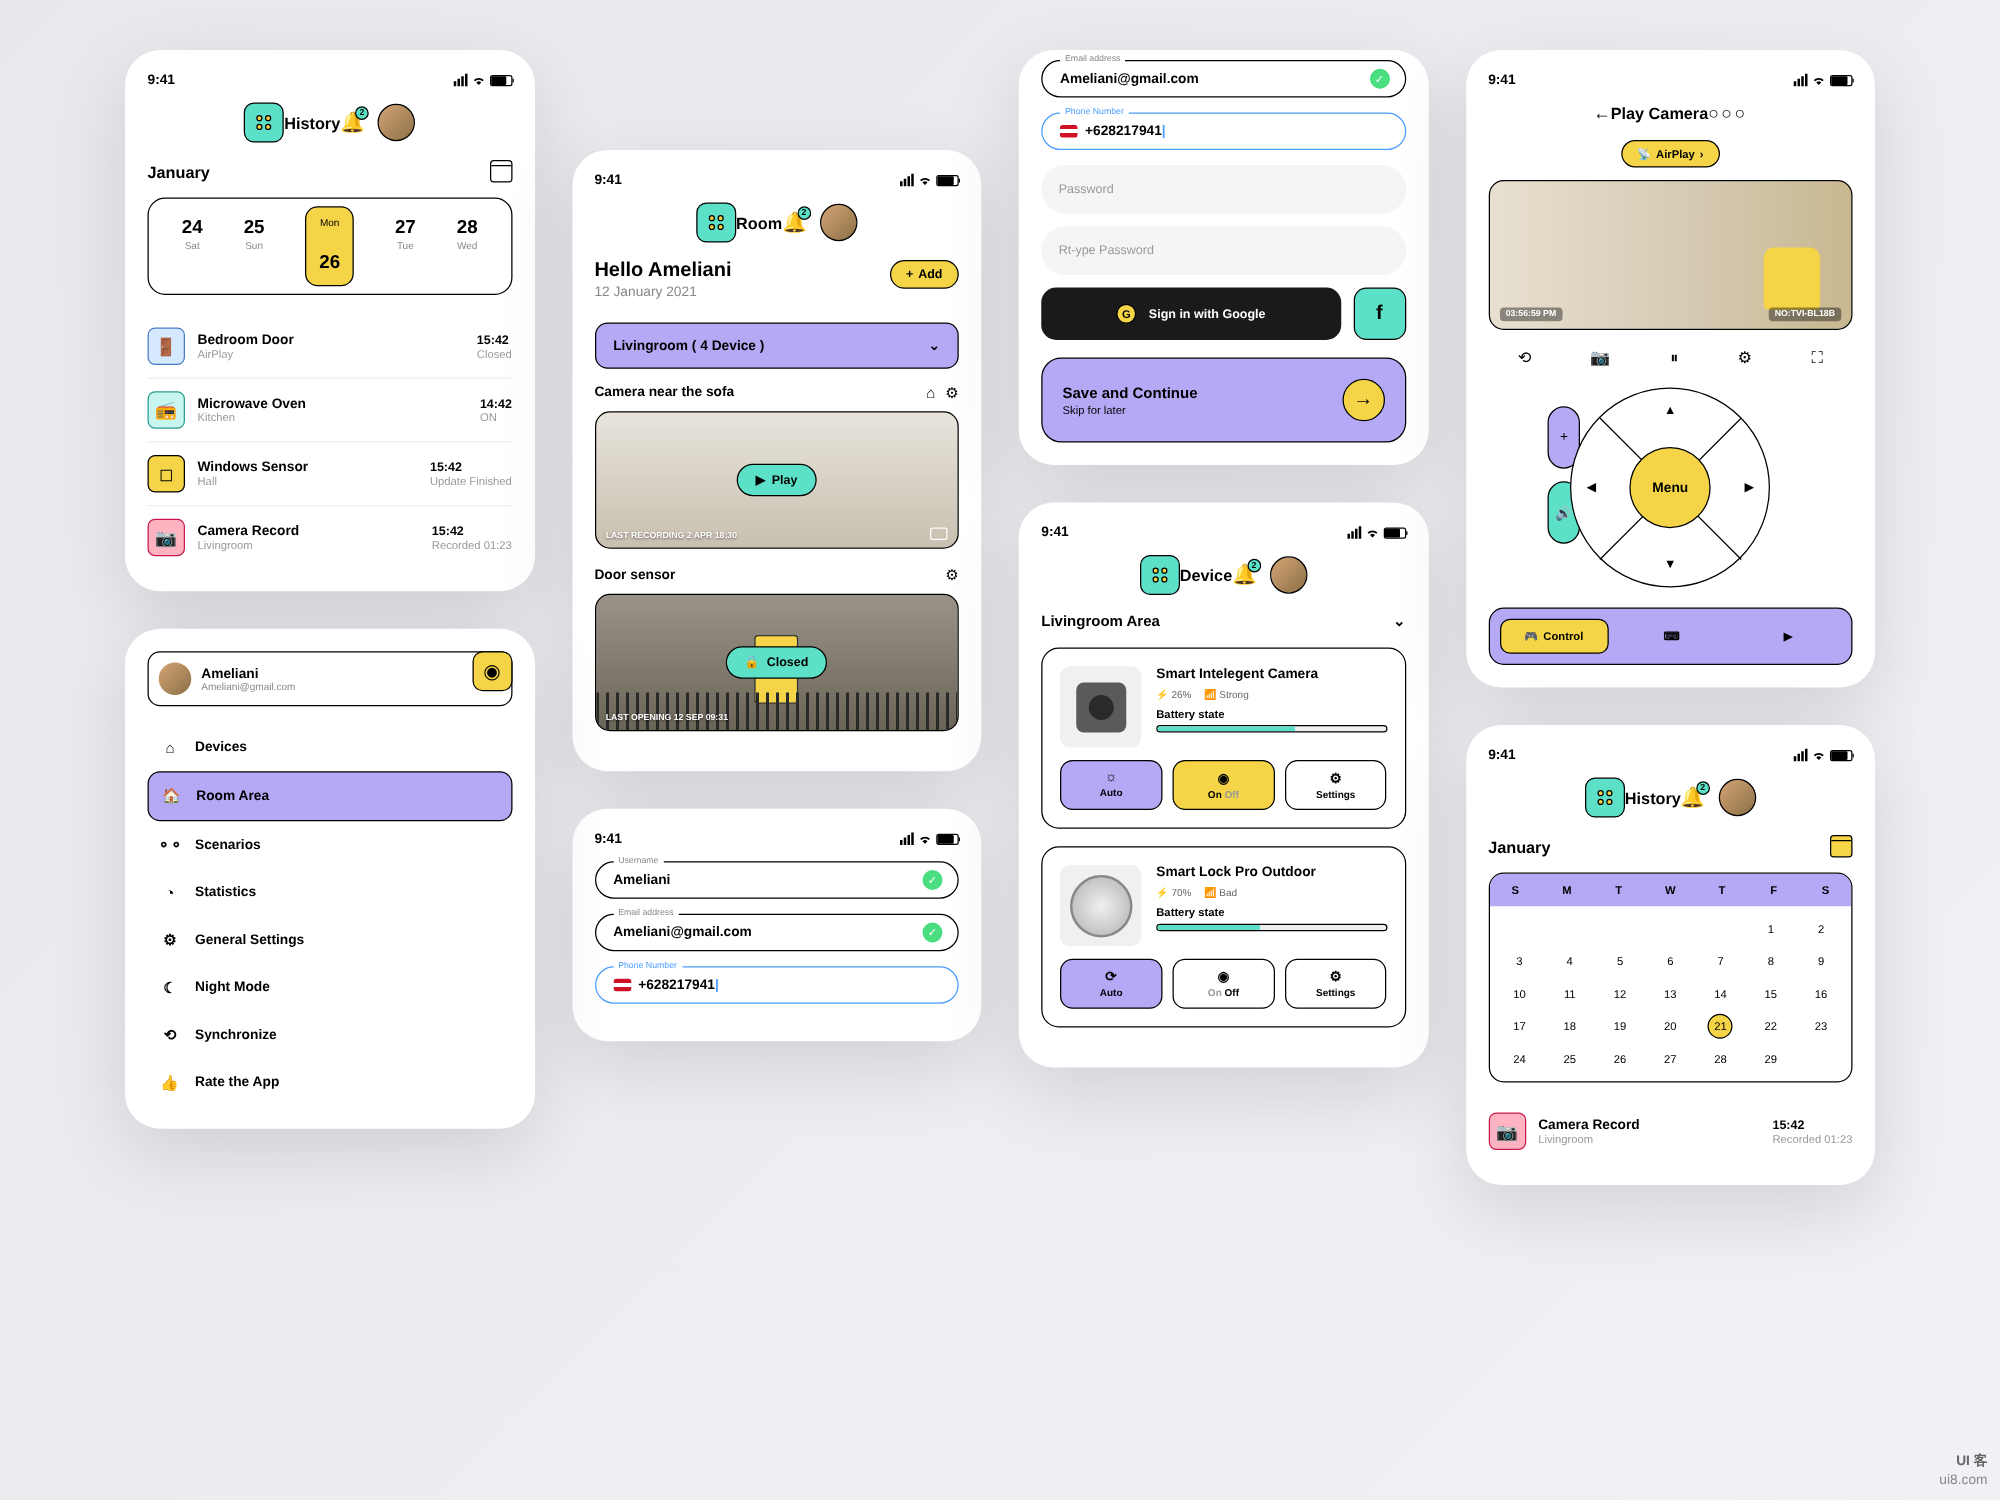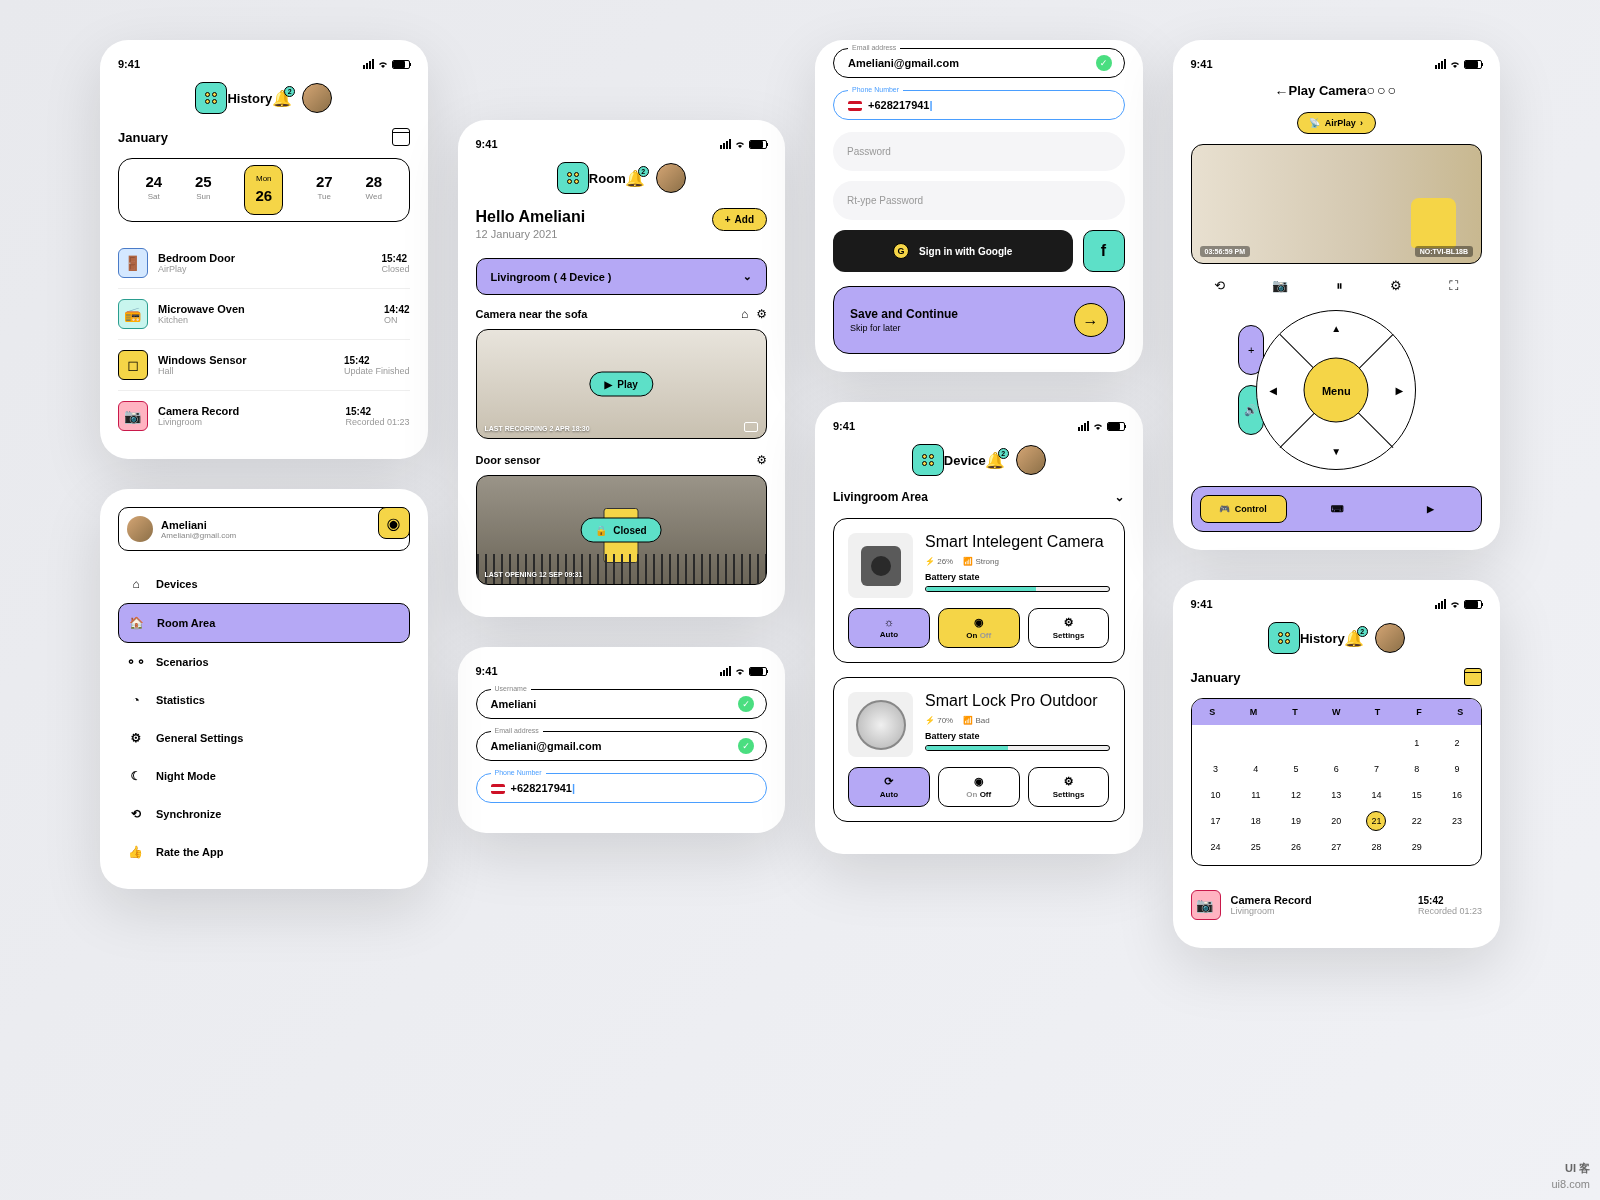--- a/index.html
+++ b/index.html
@@ -26,21 +26,21 @@
 .avatar{width:30px;height:30px;border-radius:50%;background:linear-gradient(135deg,#d4a574,#8b6f47);border:1px solid #000}
 .month-row{display:flex;justify-content:space-between;align-items:center;margin-bottom:12px}
 .month{font-size:13px;font-weight:700}
 .cal-icon{width:18px;height:18px;border:1.5px solid #000;border-radius:3px;position:relative}
 .cal-icon::before{content:'';position:absolute;top:3px;left:0;right:0;height:1px;background:#000}
 .week-card{border:1.5px solid #000;border-radius:14px;padding:14px 10px;display:flex;justify-content:space-around;margin-bottom:16px}
 .day{text-align:center;font-size:10px}
 .day-num{font-size:15px;font-weight:600;margin-bottom:2px}
 .day-name{font-size:8px;color:#888}
 .day.active{background:#f5d547;border:1.5px solid #000;border-radius:10px;padding:8px 10px;margin:-8px 0}
-.day.active .day-name{color:#000;font-size:8px;margin-bottom:4px}
+.day.active .day-name{color:#000;font-size:8px;margin-bottom:18px}
 .list-item{display:flex;align-items:center;gap:10px;padding:10px 0;border-bottom:1px solid #eee}
 .list-icon{width:30px;height:30px;border-radius:6px;display:flex;align-items:center;justify-content:center;font-size:14px;flex-shrink:0}
 .icon-blue{background:#d4e8ff;border:1.5px solid #4a7bc8}
 .icon-teal{background:#c8f5ee;border:1.5px solid #2a9d8f}
 .icon-yellow{background:#f5d547;border:1.5px solid #000}
 .icon-pink{background:#ffb3c1;border:1.5px solid #c9184a}
 .list-content{flex:1}
 .list-title{font-size:11px;font-weight:700}
 .list-sub{font-size:9px;color:#999}
 .list-right{text-align:left}
@@ -81,21 +81,21 @@
 .fb-btn{width:42px;height:42px;background:#5de0c8;border:1.5px solid #000;border-radius:10px;display:flex;align-items:center;justify-content:center;font-weight:700}
 .social-row{display:flex;gap:10px;margin-bottom:14px}
 .save-card{background:#b5a8f5;border:1.5px solid #000;border-radius:16px;padding:16px;display:flex;justify-content:space-between;align-items:center}
 .save-title{font-size:12px;font-weight:700;margin-bottom:2px}
 .save-sub{font-size:9px}
 .save-arrow{width:34px;height:34px;background:#f5d547;border:1.5px solid #000;border-radius:50%;display:flex;align-items:center;justify-content:center}
 .area-select{display:flex;justify-content:space-between;align-items:center;font-size:12px;font-weight:700;margin-bottom:14px}
 .device-card{border:1.5px solid #000;border-radius:14px;padding:14px;margin-bottom:14px}
 .device-top{display:flex;gap:12px;margin-bottom:10px}
 .device-img{width:65px;height:65px;background:#f0f0f0;border-radius:8px;display:flex;align-items:center;justify-content:center}
-.device-name{font-size:16px;font-weight:400;margin-bottom:6px}
+.device-name{font-size:11px;font-weight:700;margin-bottom:6px}
 .device-stats{display:flex;gap:10px;font-size:8px;color:#666;margin-bottom:6px}
 .device-battery-label{font-size:9px;font-weight:600;margin-bottom:4px}
 .battery-bar{height:6px;background:#eee;border-radius:3px;overflow:hidden;border:1px solid #000}
 .battery-fill2{height:100%;background:#5de0c8}
 .device-controls{display:flex;gap:8px}
 .ctrl-btn{flex:1;border:1.5px solid #000;border-radius:10px;padding:7px;text-align:center;font-size:8px;font-weight:600}
 .ctrl-btn.auto{background:#b5a8f5}
 .ctrl-btn.on{background:#f5d547}
 .ctrl-btn.settings{background:#fff}
 .ctrl-icon{font-size:11px;margin-bottom:2px;display:block}

